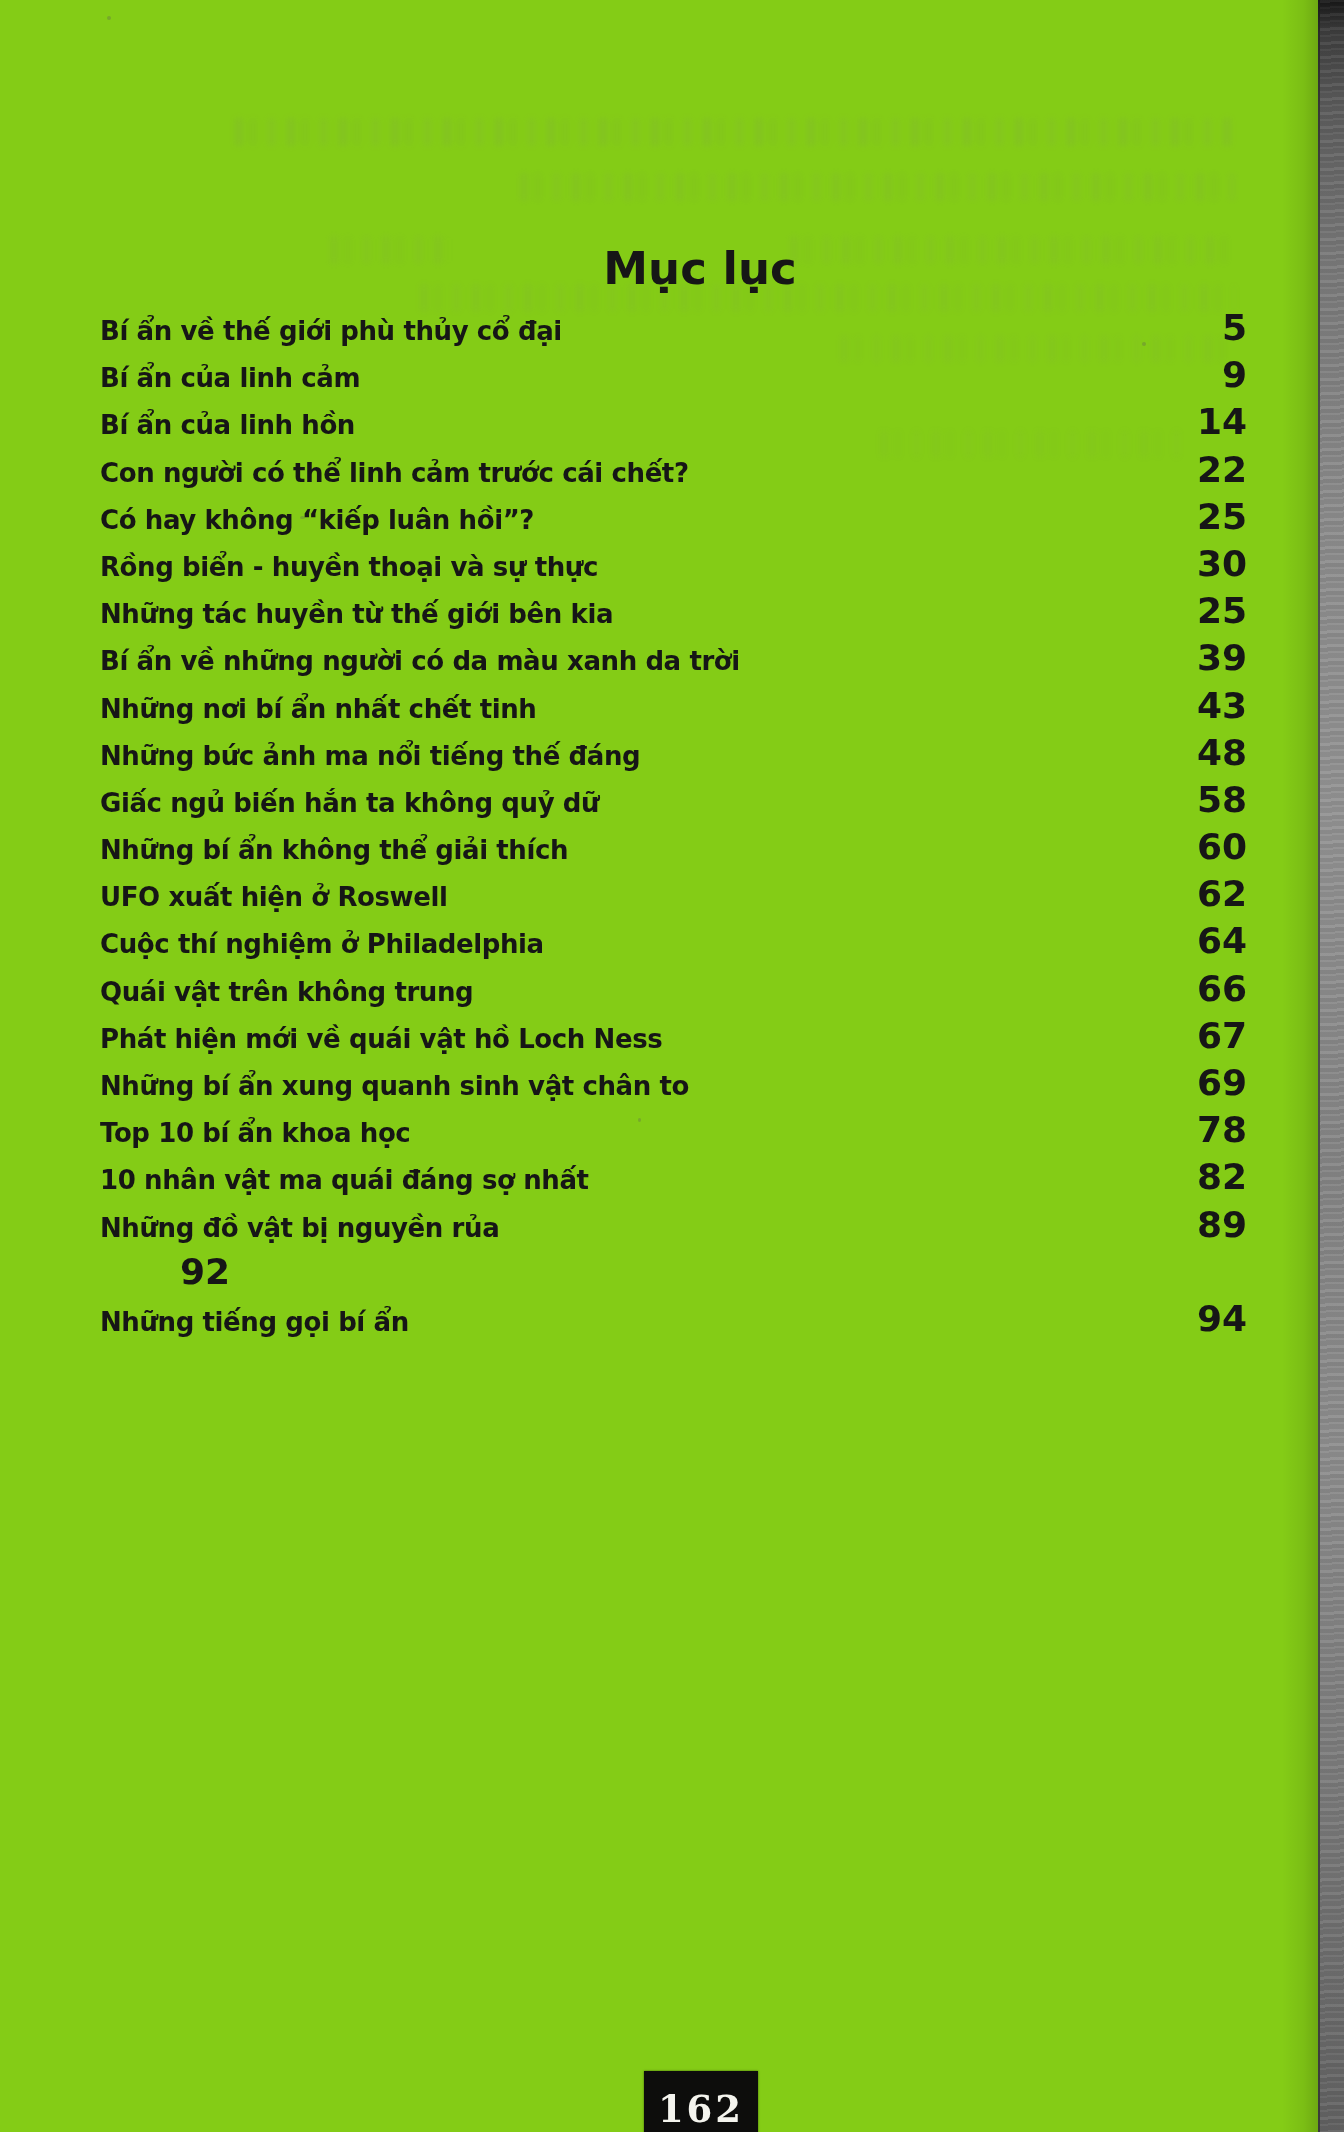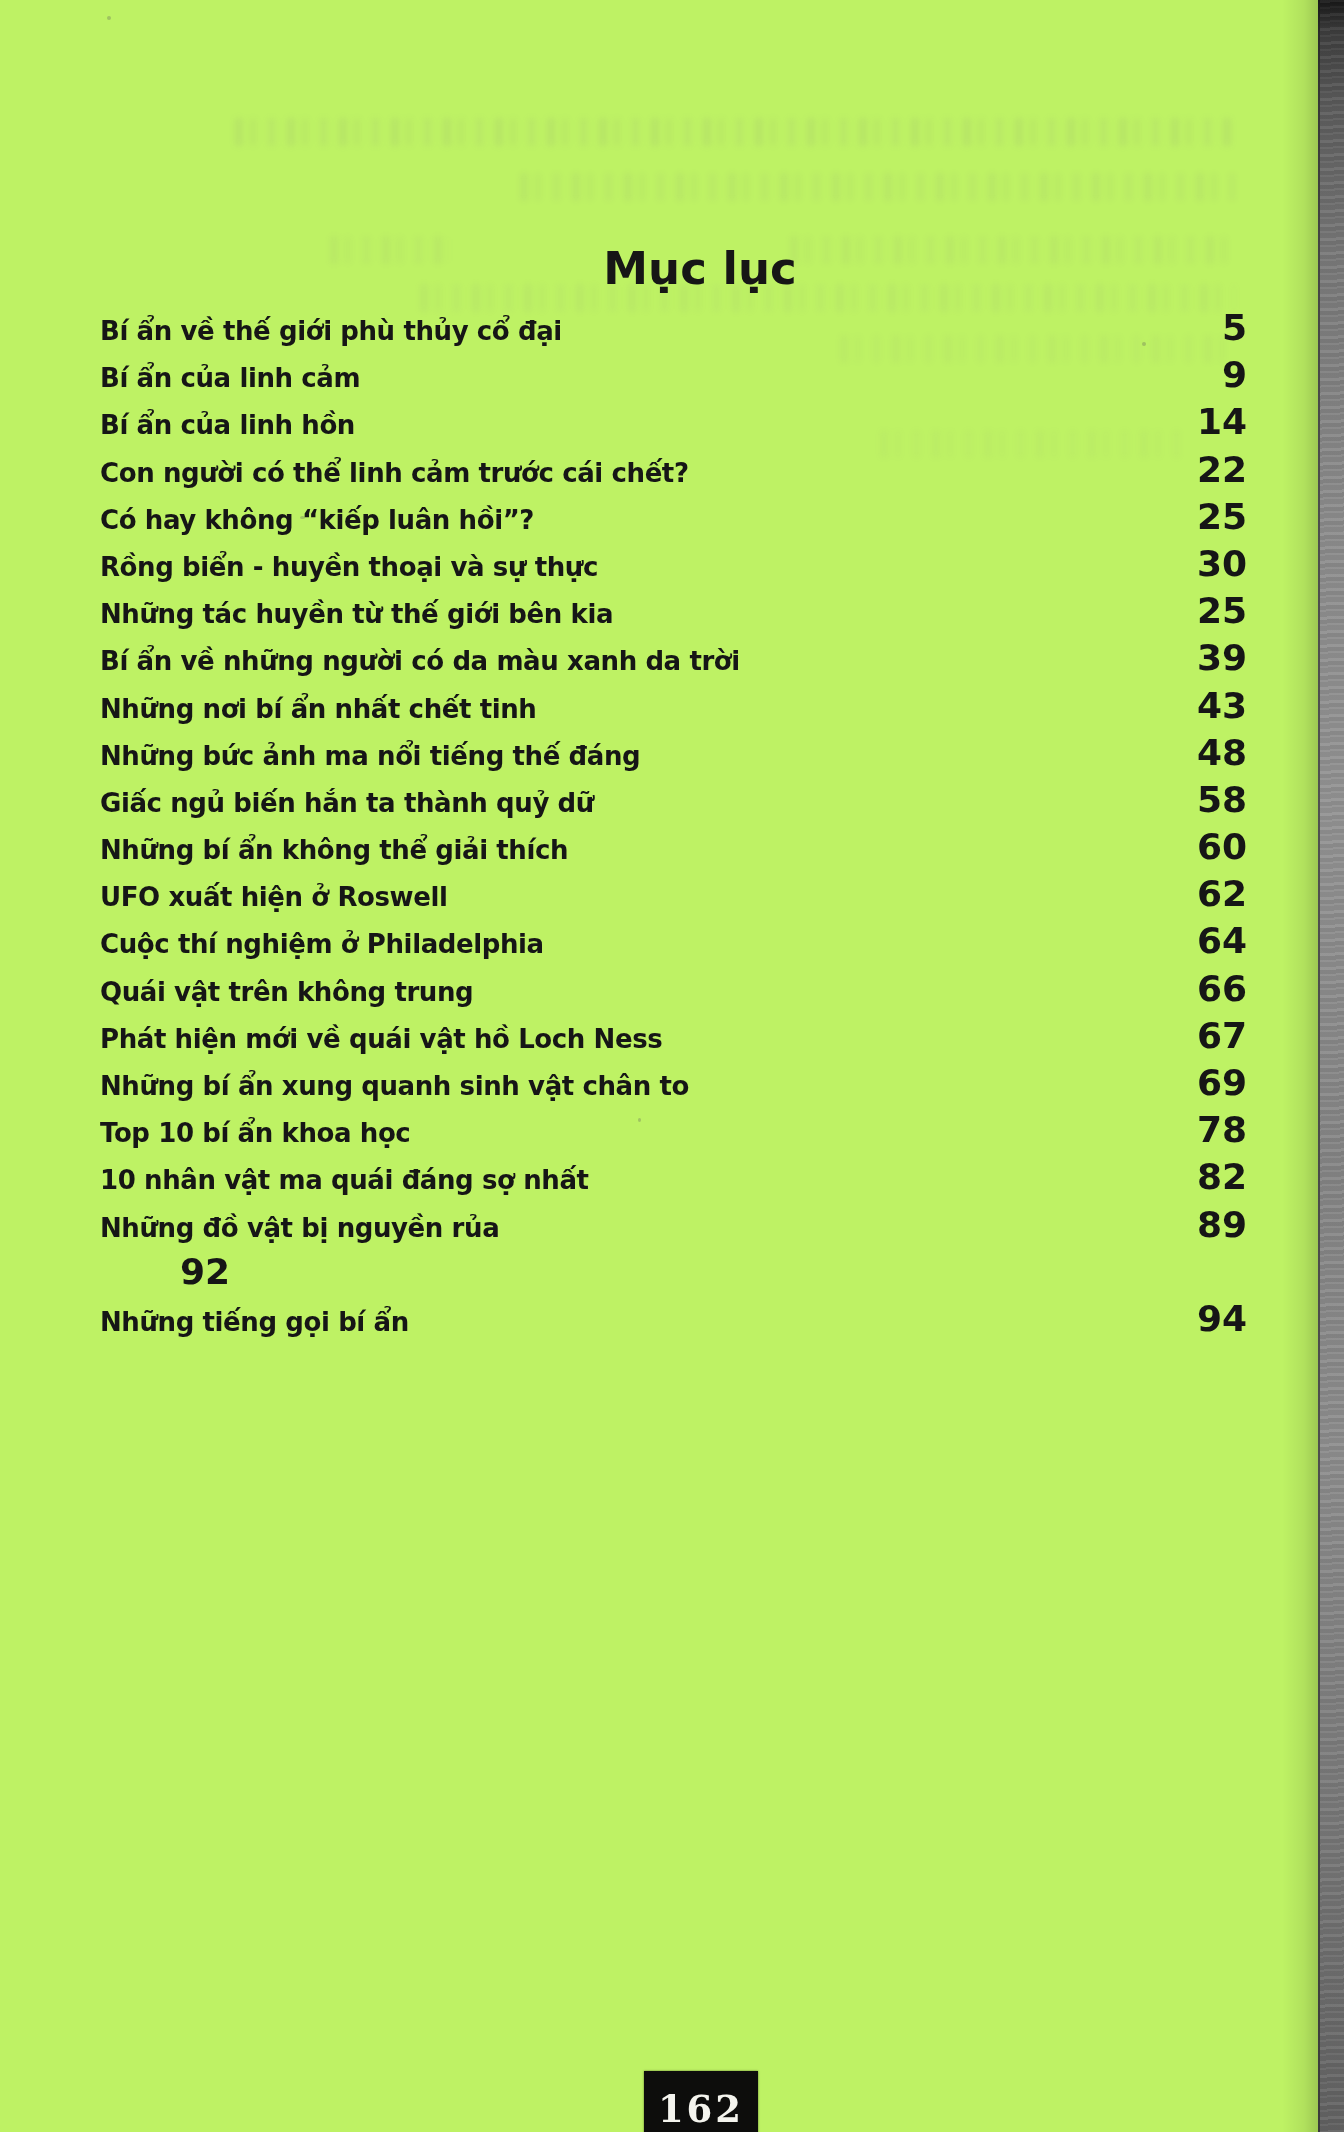--- a/index.html
+++ b/index.html
@@ -1,20 +1,20 @@
 <!DOCTYPE html>
 <html><head>
 <meta charset="utf-8">
 <style>
   html, body { margin: 0; padding: 0; background: #e8e8e8; }
   .page {
     position: relative;
     width: 1344px;
     height: 2132px;
-    background: #bef264;
+    background: #84cc16;
     overflow: hidden;
     font-family: "DejaVu Sans", sans-serif;
     color: #161616;
   }
 
   
   .scan-shade {
     position: absolute; top: 0; right: 22px; width: 40px; height: 100%;
     background: linear-gradient(90deg, rgba(0,0,0,0) 0%, rgba(0,0,0,0.07) 55%, rgba(0,0,0,0.20) 100%);
   }
@@ -149,21 +149,21 @@
     </li>
       <li class="toc-row">
       <span class="toc-entry-title">Những nơi bí ẩn nhất chết tinh</span>
       <span class="toc-entry-page">43</span>
     </li>
       <li class="toc-row">
       <span class="toc-entry-title">Những bức ảnh ma nổi tiếng thế đáng</span>
       <span class="toc-entry-page">48</span>
     </li>
       <li class="toc-row">
-      <span class="toc-entry-title">Giấc ngủ biến hắn ta thành quỷ dữ</span>
+      <span class="toc-entry-title">Giấc ngủ biến hắn ta không quỷ dữ</span>
       <span class="toc-entry-page">58</span>
     </li>
       <li class="toc-row">
       <span class="toc-entry-title">Những bí ẩn không thể giải thích</span>
       <span class="toc-entry-page">60</span>
     </li>
       <li class="toc-row">
       <span class="toc-entry-title">UFO xuất hiện ở Roswell</span>
       <span class="toc-entry-page">62</span>
     </li>

